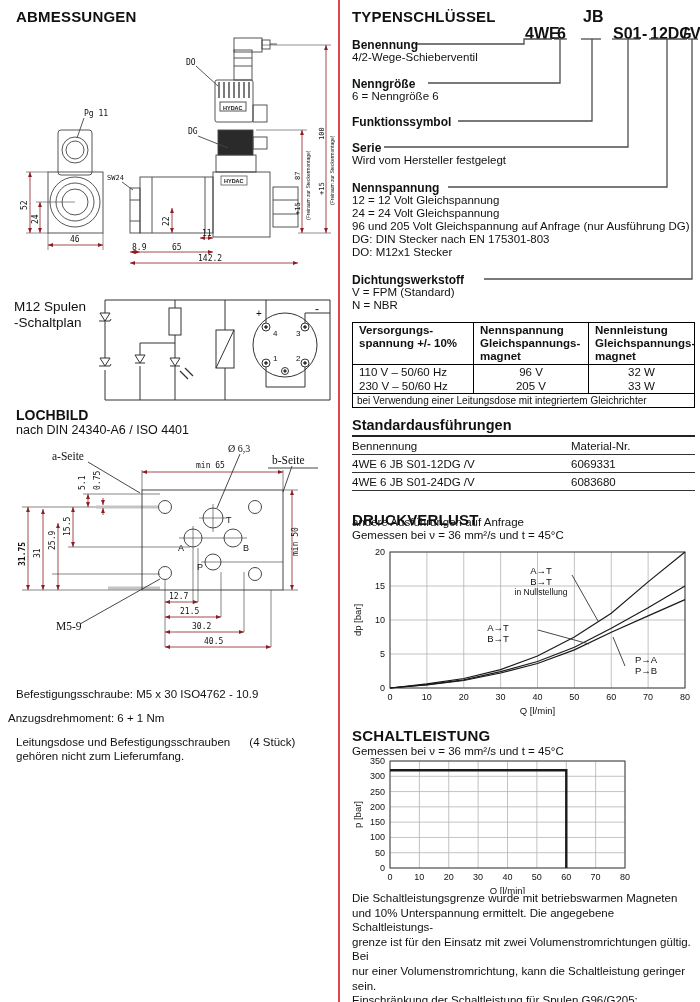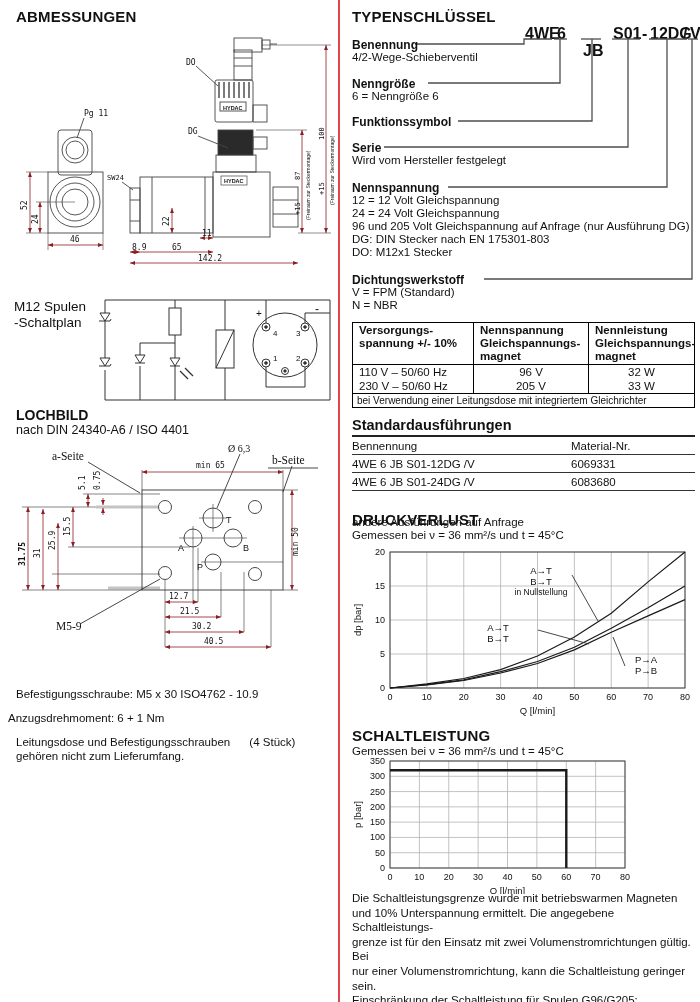--- a/index.html
+++ b/index.html
@@ -288,21 +288,21 @@
 
   <div class="abs body" style="left:16px;top:688px;">Befestigungsschraube: M5 x 30 ISO4762 - 10.9</div>
   <div class="abs body" style="left:8px;top:712px;">Anzugsdrehmoment: 6 + 1 Nm</div>
   <div class="abs body" style="left:16px;top:736px;white-space:pre;">Leitungsdose und Befestigungsschrauben      (4 Stück)</div>
   <div class="abs body" style="left:16px;top:750px;">gehören nicht zum Lieferumfang.</div>
 
   <div class="abs h1" style="left:352px;top:8px;">TYPENSCHLÜSSEL</div>
 
   <div class="abs codepart" style="left:525px;top:25px;">4WE</div>
   <div class="abs codepart" style="left:557px;top:25px;">6</div>
-  <div class="abs codepart" style="left:583px;top:42px;">JB</div>
+  <div class="abs codepart" style="left:583px;top:8px;">JB</div>
   <div class="abs codepart" style="left:613px;top:25px;">S01</div>
   <div class="abs codepart" style="left:642px;top:25px;">-</div>
   <div class="abs codepart" style="left:650px;top:25px;text-align:center;">12DG</div>
   <div class="abs codepart" style="left:683px;top:25px;">/</div>
   <div class="abs codepart" style="left:690px;top:25px;">V</div>
 
   <svg class="abs" style="left:0;top:0;pointer-events:none;" width="700" height="320" viewBox="0 0 700 320">
     <g stroke="#4d4d4d" stroke-width="1.3" fill="none">
       <path d="M415 44 H524 V39 H552"></path>
       <path d="M554 39 H567"></path>

